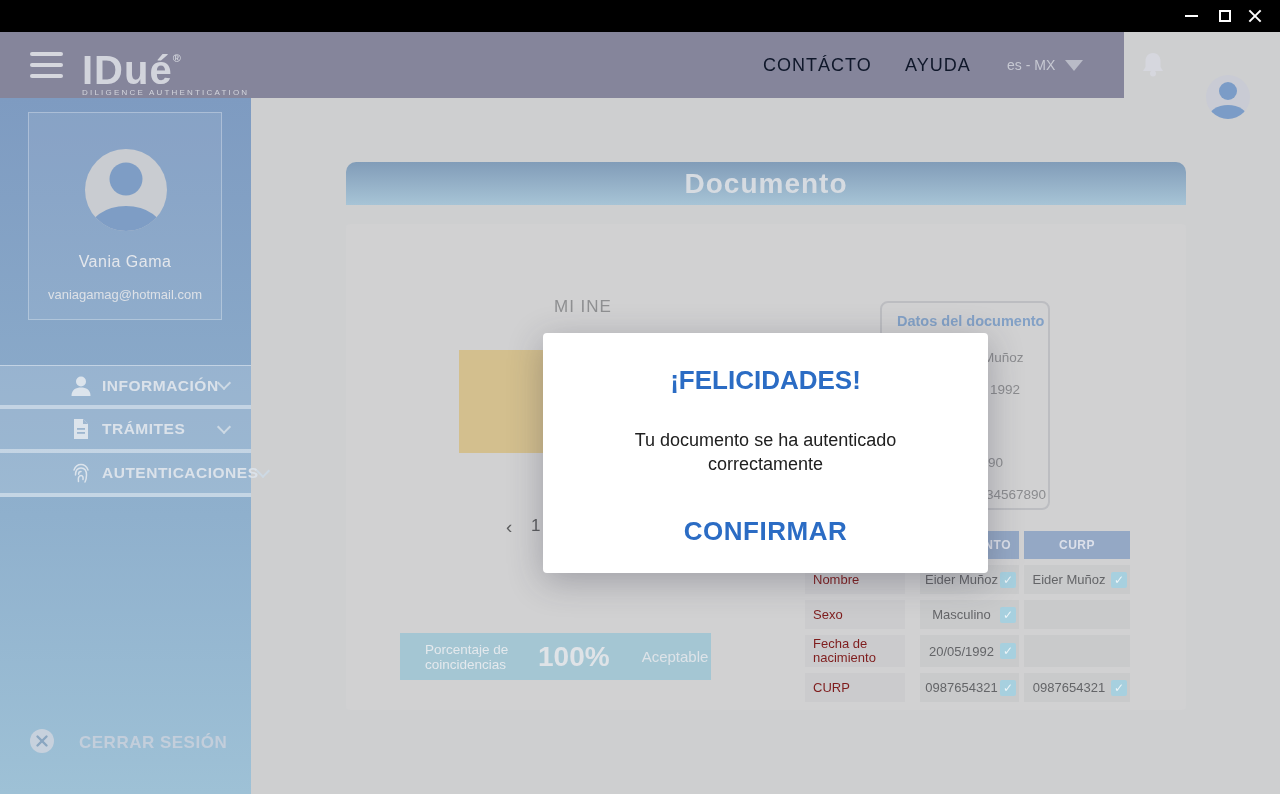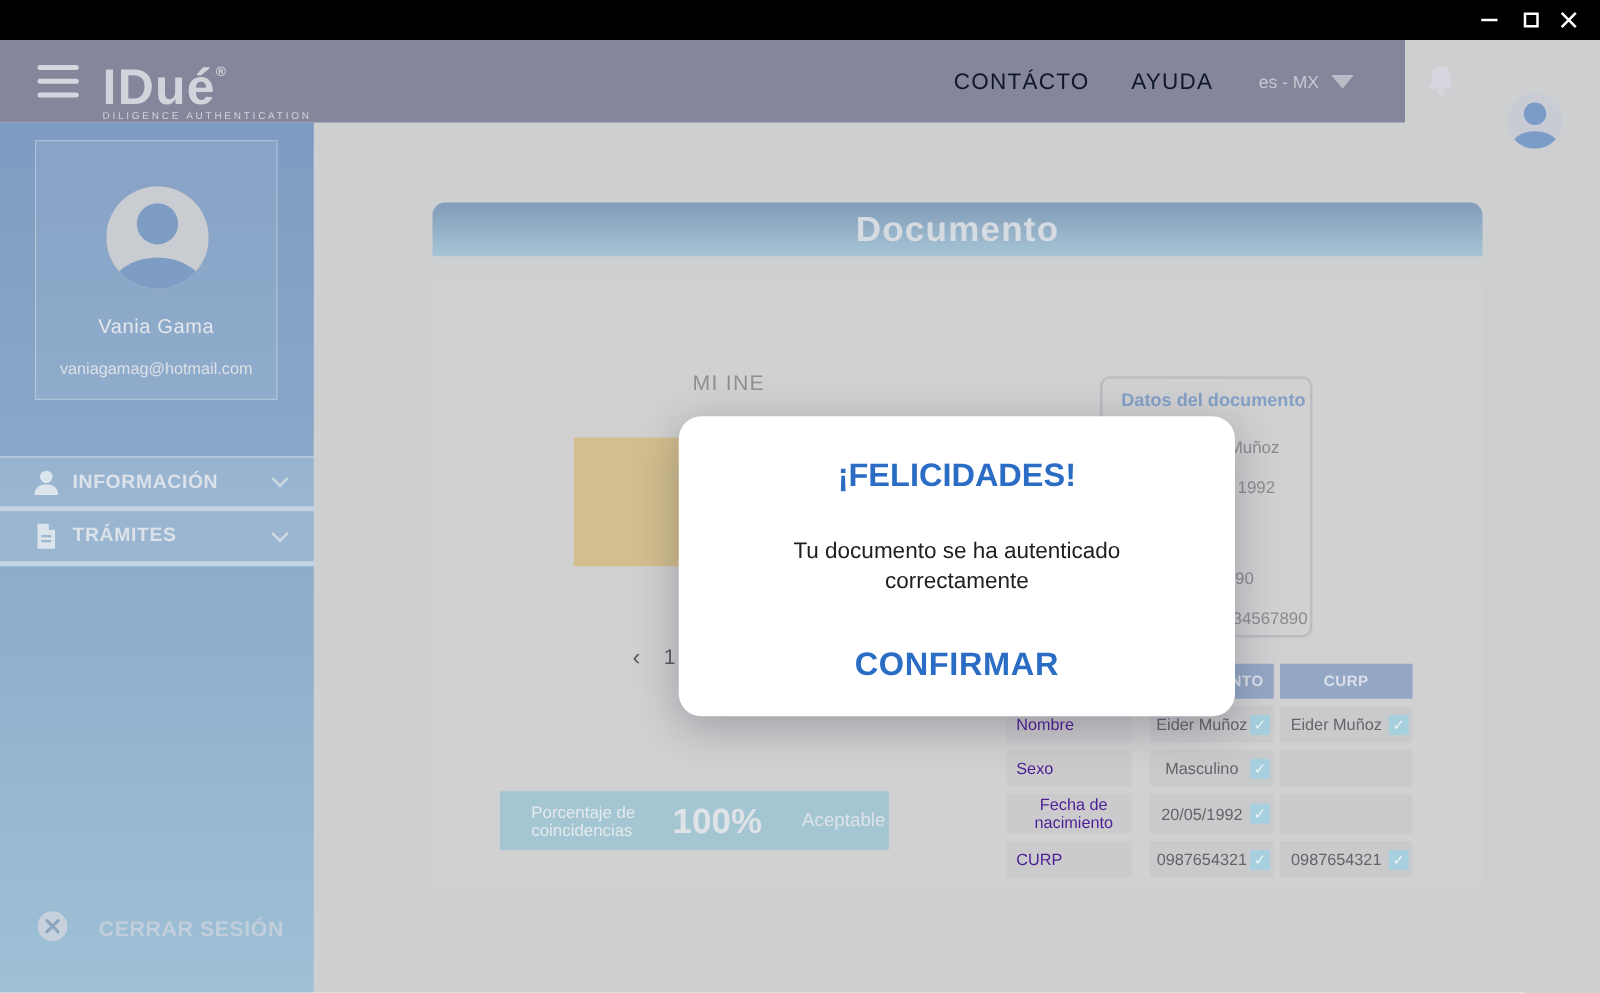--- a/index.html
+++ b/index.html
@@ -32,21 +32,21 @@
   .bell { position:absolute; left:1141px; top:20px; width:24px; height:26px; cursor:pointer; }
   .avatar-press { position:absolute; left:1206px; top:43px; width:44px; height:44px; cursor:pointer; }
 
   
   .sidebar { position:absolute; left:0; top:98px; width:251px; height:696px; background:linear-gradient(180deg,#7e9bc1 0%,#8fb0cd 60%,#9ec1d6 100%); }
   .profile-card { position:absolute; left:28px; top:14px; width:194px; height:208px; background:rgba(255,255,255,0.07); border:1px solid rgba(255,255,255,0.30); }
   .profile-avatar { position:absolute; left:56px; top:36px; width:82px; height:82px; }
   .profile-name { position:absolute; left:0; top:140px; width:100%; text-align:center; color:#e4e7ec; font-size:16px; letter-spacing:0.5px; }
   .profile-email { position:absolute; left:0; top:174px; width:100%; text-align:center; color:#dde1e7; font-size:13px; }
   .snav { position:absolute; left:0; top:267px; width:251px; }
-  .snav-item { position:relative; height:44px; background:rgba(255,255,255,0.13); border-bottom:4px solid rgba(255,255,255,0.42); display:flex; align-items:center; cursor:pointer; }
+  .snav-item { position:relative; height:44px; background:rgba(255,255,255,0.13); border-bottom:4px solid rgba(255,255,255,0.42); display:flex; align-items:center; cursor:pointer;padding-left:44px; }
   .snav-item:first-child { border-top:1px solid rgba(255,255,255,0.42); }
   .snav-icon { width:22px; height:22px; margin-left:26px; flex:0 0 auto; }
   .snav-label { margin-left:10px; color:#dbe2ea; font-size:15.5px; font-weight:bold; letter-spacing:0.5px; flex:1; }
   .chev { width:10px; height:10px; border-right:2.5px solid #cdd9e4; border-bottom:2.5px solid #cdd9e4; transform:rotate(45deg); margin-right:22px; margin-top:-5px; flex:0 0 auto; }
   .logout { position:absolute; left:30px; top:631px; display:flex; align-items:center; gap:25px; cursor:pointer; }
   .logout-label { color:#c3cedb; font-size:17px; font-weight:bold; letter-spacing:0.5px; }
 
   
   .main-card { position:absolute; left:346px; top:224px; width:840px; height:486px; background:#d1d1d2; border-radius:4px; }
   .doc-header { position:absolute; left:346px; top:162px; width:840px; height:43px; border-radius:10px 10px 0 0; background:linear-gradient(180deg,#819cb8 0%,#a7c4d6 100%); display:flex; align-items:center; justify-content:center; color:#d6dbe1; font-size:28px; font-weight:bold; letter-spacing:1px; }
@@ -67,30 +67,30 @@
   .frag { position:absolute; color:#8b8c8f; font-size:13.5px; white-space:nowrap; }
   .frag-0 { left:101px; top:47px; } .frag-1 { left:108px; top:79px; }
   .frag-2 { left:106px; top:152px; } .frag-3 { left:104px; top:184px; }
 
   
   .cmp { position:absolute; left:805px; top:531px; width:326px; }
   .cmp-headrow { display:flex; margin-left:115px; }
   .cmp-head { height:28px; background:#94a8c5; color:#dce0ea; font-size:12px; font-weight:bold; letter-spacing:0.5px; display:flex; align-items:center; justify-content:center; }
   .cmp-head.h-doc { width:99px; margin-right:5px; } .cmp-head.h-curp { width:106px; }
   .cmp-row { display:flex; margin-top:6px; }
-  .cell-label { width:100px; background:#cbcbcd; color:#4c1d95; font-size:13px; display:flex; align-items:center; padding-left:8px; margin-right:15px; line-height:14px;text-align:center; }
+  .cell-label { width:100px; background:#cbcbcd; color:#7f1d1d; font-size:13px; display:flex; align-items:center; padding-left:8px; margin-right:15px; line-height:14px; }
   .cell-val { width:99px; background:#c9cacb; color:#646568; font-size:13px; display:flex; align-items:center; margin-right:5px; padding:0 3px; }
   .cell-val.c-curp { width:106px; margin-right:0; }
   .cell-val .val-text { flex:1; text-align:center; white-space:nowrap; }
   .checkbox { width:16px; height:16px; background:#a7d0df; border-radius:2px; flex:0 0 auto; display:flex; align-items:center; justify-content:center; color:#eef5f8; font-size:12px; cursor:pointer; }
   .r-h29 .cell-label,.r-h29 .cell-val { height:29px; }
   .r-h32 .cell-label,.r-h32 .cell-val { height:32px; }
 
   
-  .modal { position:absolute; left:543px; top:333px; width:445px; height:240px; background:#fff; border-radius:18px; box-shadow:0 8px 35px rgba(40,40,60,0.30); }
+  .modal { position:absolute; left:543px; top:333px; width:445px; height:240px; background:#fff; border-radius:4px; box-shadow:0 8px 35px rgba(40,40,60,0.30); }
   .modal-title { position:absolute; left:0; top:32px; width:100%; text-align:center; color:#2b6cc4; font-size:26px; font-weight:bold; }
   .modal-msg { position:absolute; left:52px; top:95px; width:341px; text-align:center; color:#202020; font-size:18px; line-height:24px; }
   .modal-confirm { position:absolute; left:0; top:183px; width:100%; text-align:center; color:#2b6cc4; font-size:26px; font-weight:bold; letter-spacing:0.5px; background:none; border:none; font-family:inherit; cursor:pointer; }
 </style>
 </head>
 <body>
 
 <div id="app">
 
   <div class="titlebar">
@@ -175,20 +175,34 @@
           <svg width="22" height="22" viewBox="0 0 22 22">
               <path d="M4 1 L13 1 L18 6 L18 21 L4 21 Z" fill="#dce4ec"></path>
               <path d="M13 1 L13 6 L18 6 Z" fill="#9db6cf"></path>
               <rect x="7" y="10" width="8" height="1.8" fill="#9db6cf"></rect>
               <rect x="7" y="14" width="8" height="1.8" fill="#9db6cf"></rect>
             </svg>
         </span>
         <span class="snav-label">TRÁMITES</span>
         <span class="chev"></span>
       </div>
+      <div class="snav-item">
+        <span class="snav-icon">
+          <svg width="22" height="22" viewBox="0 0 22 22">
+            <g fill="none" stroke="#dce4ec" stroke-width="1.5" stroke-linecap="round">
+              <path d="M4 8 C5.5 4 8 2.5 11 2.5 C14 2.5 16.5 4 18 8"></path>
+              <path d="M5.5 13 C5.5 8.5 7.5 6 11 6 C14.5 6 16.5 8.5 16.5 13 C16.5 15.5 16 18 15 20"></path>
+              <path d="M8.5 19.5 C8 17 8.3 13.5 11 13.5 C13 13.5 13.3 15.5 13 17.5"></path>
+              <path d="M11 9.5 C9 9.5 8.6 11 8.6 12.2"></path>
+            </g>
+          </svg>
+        </span>
+        <span class="snav-label">AUTENTICACIONES</span>
+        <span class="chev"></span>
+      </div>
     </div>
 
     <div class="logout">
       <span>
         <svg width="24" height="24" viewBox="0 0 24 24">
             <circle cx="12" cy="12" r="12" fill="#c7d1dd"></circle>
             <line x1="7.5" y1="7.5" x2="16.5" y2="16.5" stroke="#8aa6c0" stroke-width="2.4" stroke-linecap="round"></line>
             <line x1="16.5" y1="7.5" x2="7.5" y2="16.5" stroke="#8aa6c0" stroke-width="2.4" stroke-linecap="round"></line>
           </svg>
       </span>

